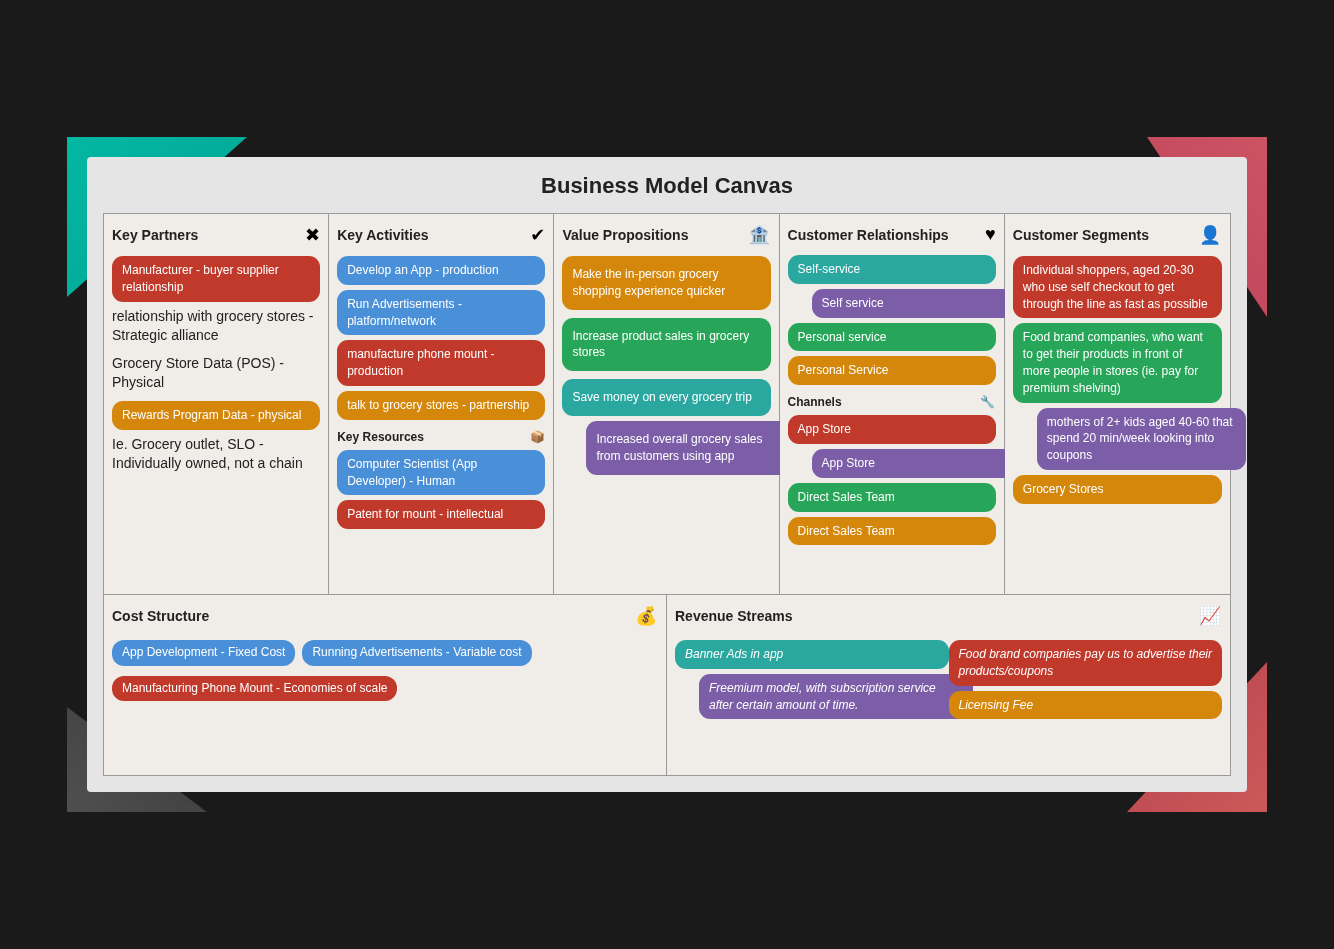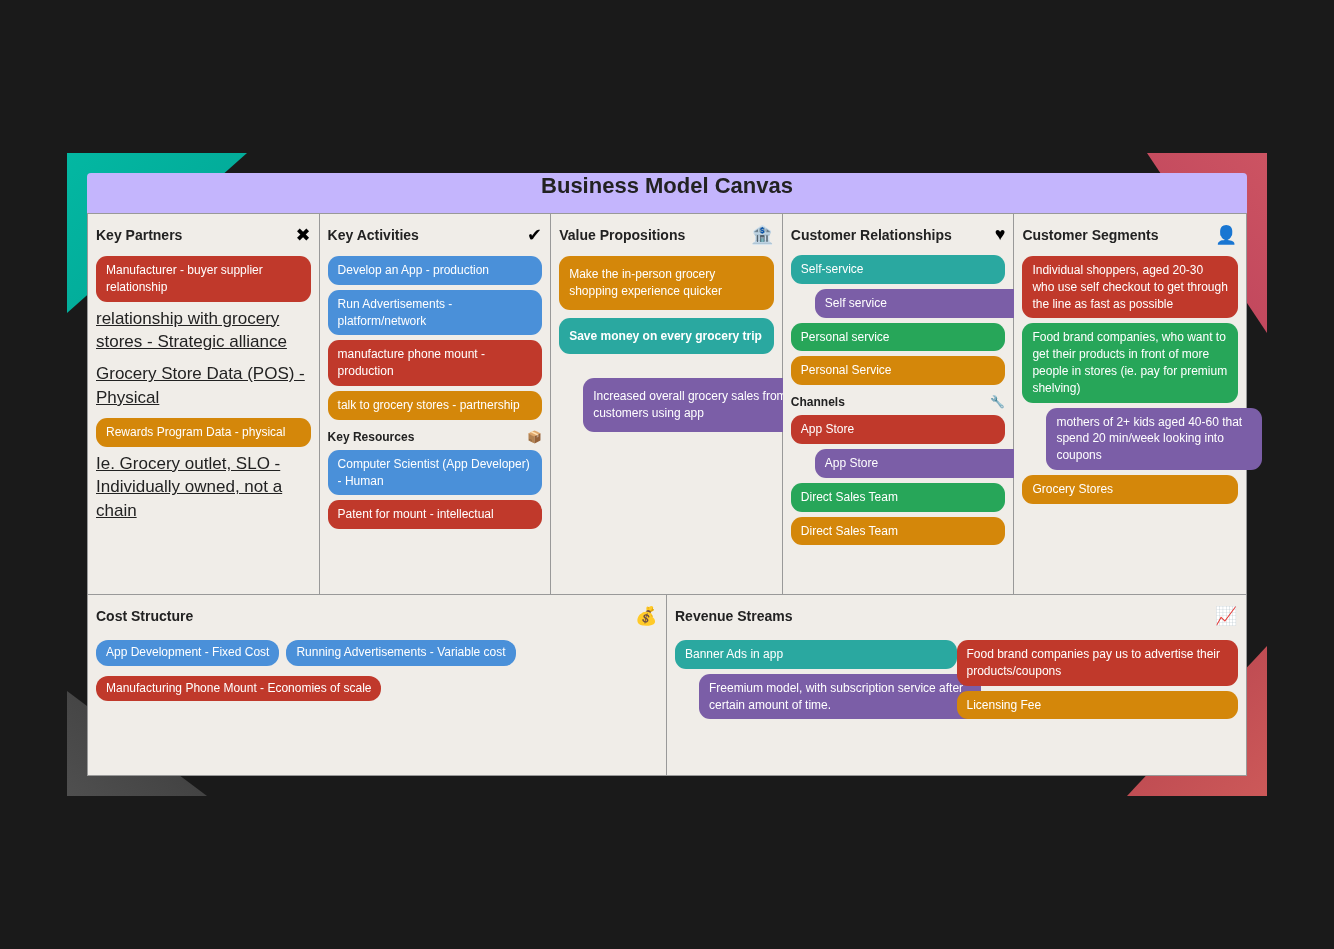--- a/index.html
+++ b/index.html
@@ -51,22 +51,23 @@
     .bg-br {
       position: absolute;
       bottom: 0; right: 0;
       width: 200px; height: 150px;
       background: linear-gradient(315deg, #e06060, #c04050);
       clip-path: polygon(30% 100%, 100% 0, 100% 100%);
       opacity: 0.9;
     }
     .canvas-container {
       position: relative;
-      background: #c4b5fd;
+      background: #e5e5e5;
       border-radius: 4px;
+      padding: 16px;
       z-index: 1;
     }
     .canvas-title {
       text-align: center;
       font-size: 22px;
       font-weight: bold;
       color: #222;
       margin-bottom: 14px;
     }
     .canvas-main {
@@ -139,25 +140,24 @@
       display: block;
       width: 100%;
       padding: 6px 10px;
       border-radius: 11px;
       font-size: 12px;
       color: #fff;
       margin-bottom: 5px;
       line-height: 1.4;
     }
     .text-block {
-      font-size: 17px;
+      font-size: 14px;
       color: #222;
       margin-bottom: 8px;
       line-height: 1.4;
-      text-decoration: underline;
     }
     .tags-row {
       display: flex;
       flex-wrap: wrap;
       gap: 4px;
       margin-bottom: 4px;
     }
     
     .sub-header {
       font-size: 12px;
@@ -165,20 +165,21 @@
       color: #222;
       margin: 10px 0 6px 0;
       display: flex;
       align-items: center;
       justify-content: space-between;
     }
     
     .revenue-inner {
       display: grid;
       grid-template-columns: 1fr 1fr;
+      font-style: italic;
     }
   </style>
 </head>
 <body>
 
 <div class="outer-wrapper">
   <div class="bg-decorator">
     <div class="bg-tl"></div>
     <div class="bg-tr"></div>
     <div class="bg-bl"></div>
@@ -221,21 +222,22 @@
           <div class="tag tag-block tag-blue">Computer Scientist (App Developer) - Human</div>
           <div class="tag tag-block tag-red">Patent for mount - intellectual</div>
         </div>
 
         <div class="section-col col-value">
           <div class="section-header">
             <span class="section-title">Value Propositions</span>
             <span class="section-icon">🏦</span>
           </div>
           <div class="tag tag-block tag-orange" style="margin-bottom:8px;padding:10px;">Make the in-person grocery shopping experience quicker</div>
-          <div class="tag tag-block tag-teal" style="margin-bottom:24px;padding:10px;font-weight:bold;">Save money on every grocery trip</div>
+          <div class="tag tag-block tag-green" style="margin-bottom:8px;padding:10px;">Increase product sales in grocery stores</div>
+          <div class="tag tag-block tag-teal" style="margin-bottom:5px;padding:10px;">Save money on every grocery trip</div>
           <div class="tag tag-block tag-purple" style="padding:10px;">Increased overall grocery sales from customers using app</div>
         </div>
 
         <div class="section-col">
           <div class="section-header">
             <span class="section-title">Customer Relationships</span>
             <span class="section-icon">♥</span>
           </div>
           <div class="tag tag-block tag-teal">Self-service</div>
           <div class="tag tag-block tag-purple">Self service</div>

